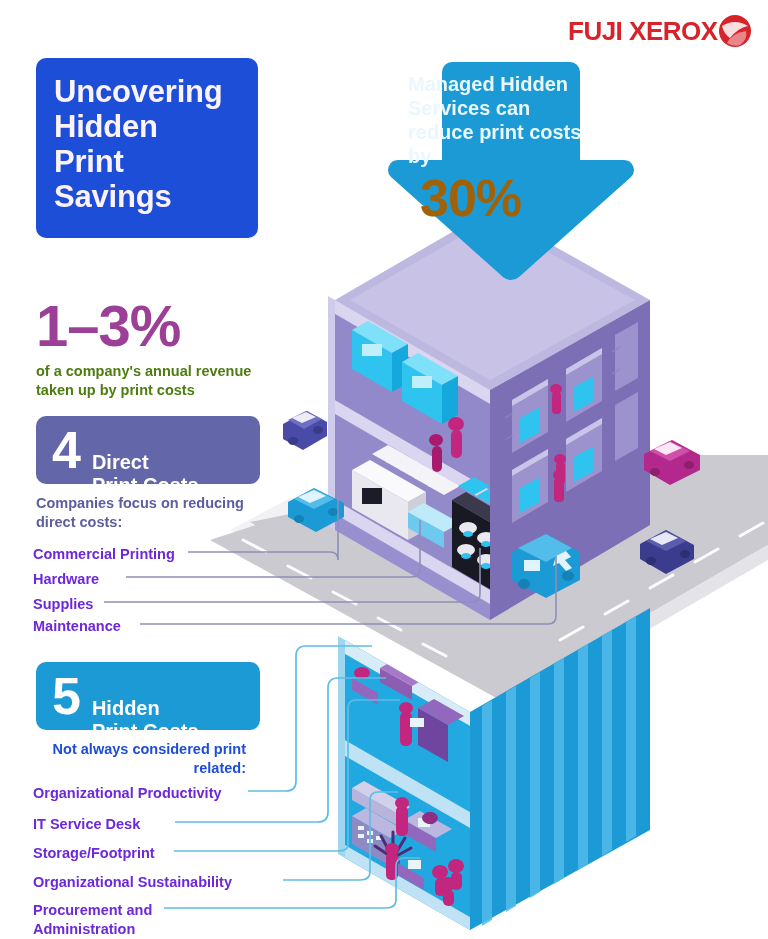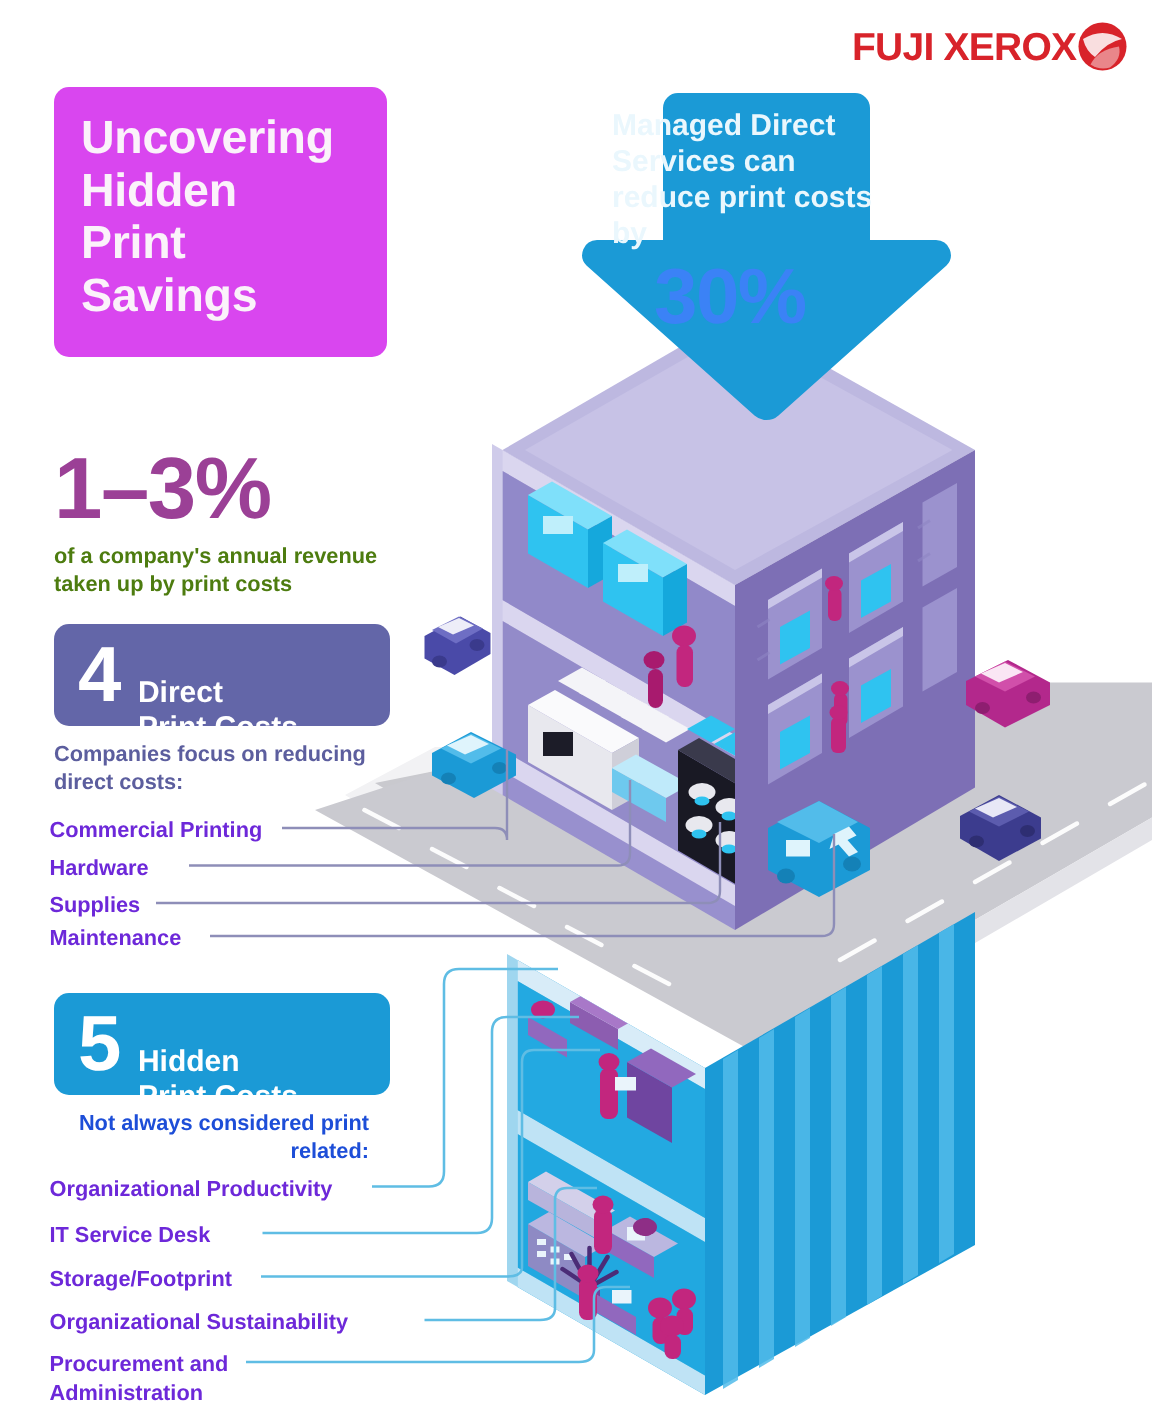--- a/index.html
+++ b/index.html
@@ -16,21 +16,21 @@
   .logo-text {
     position:absolute; left:0; top:4px;
     font-size:26px; font-weight:bold; letter-spacing:-0.5px;
     color:#D8232A; font-family:"Liberation Sans", sans-serif;
   }
   .logo-ball { position:absolute; right:6px; top:2px; width:34px; height:34px; }
 
   
   .title-card {
     position:absolute; left:36px; top:58px; width:222px; height:180px;
-    background:#d946ef; border-radius:10px;
+    background:#1d4ed8; border-radius:10px;
   }
   .title-card .t {
     position:absolute; left:18px; top:16px; right:10px;
     color:#FBF2FA; font-size:31px; line-height:35px; font-weight:bold;
     letter-spacing:-0.2px;
   }
 
   
   .stat-wrap { position:absolute; left:36px; top:256px; width:230px;margin-top:40px; }
   .stat-big {
@@ -69,22 +69,22 @@
   
   .illus { position:absolute; left:0; top:0; width:768px; height:939px; }
 
   
   .arrow-txt {
     position:absolute; left:408px; top:72px; width:180px;
     color:#EAF7FD; font-size:20px; line-height:24px; font-weight:600;
     text-align:left;
   }
   .arrow-pct {
-    position:absolute; left:436px; top:170px; width:180px;
-    color:#3b82f6; font-size:52px; line-height:56px; font-weight:bold;
+    position:absolute; left:420px; top:170px; width:180px;
+    color:#a16207; font-size:52px; line-height:56px; font-weight:bold;
     letter-spacing:-1px;
   }
 </style>
 </head>
 <body>
 
 <div id="page">
 
   <svg class="illus" viewBox="0 0 768 939" xmlns="http://www.w3.org/2000/svg">
     <defs>
@@ -414,21 +414,21 @@
 
   <div class="title-card">
     <div class="t">
       <div>Uncovering</div>
       <div>Hidden</div>
       <div>Print</div>
       <div>Savings</div>
     </div>
   </div>
 
-  <div class="arrow-txt">Managed Direct Services can reduce print costs by</div>
+  <div class="arrow-txt">Managed Hidden Services can reduce print costs by</div>
   <div class="arrow-pct">30%</div>
 
   <div class="stat-wrap">
     <div class="stat-big">1–3%</div>
     <div class="stat-sub">of a company's annual revenue taken up by print costs</div>
   </div>
 
   <div class="badge" id="badge-direct">
     <div class="num">4</div>
     <div class="lbl">

